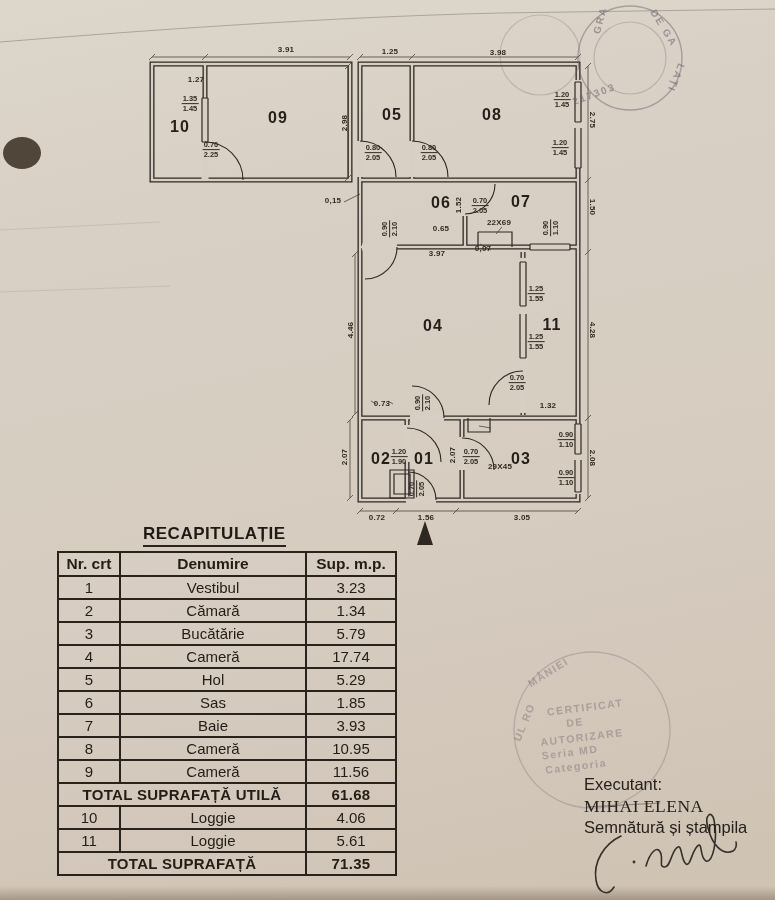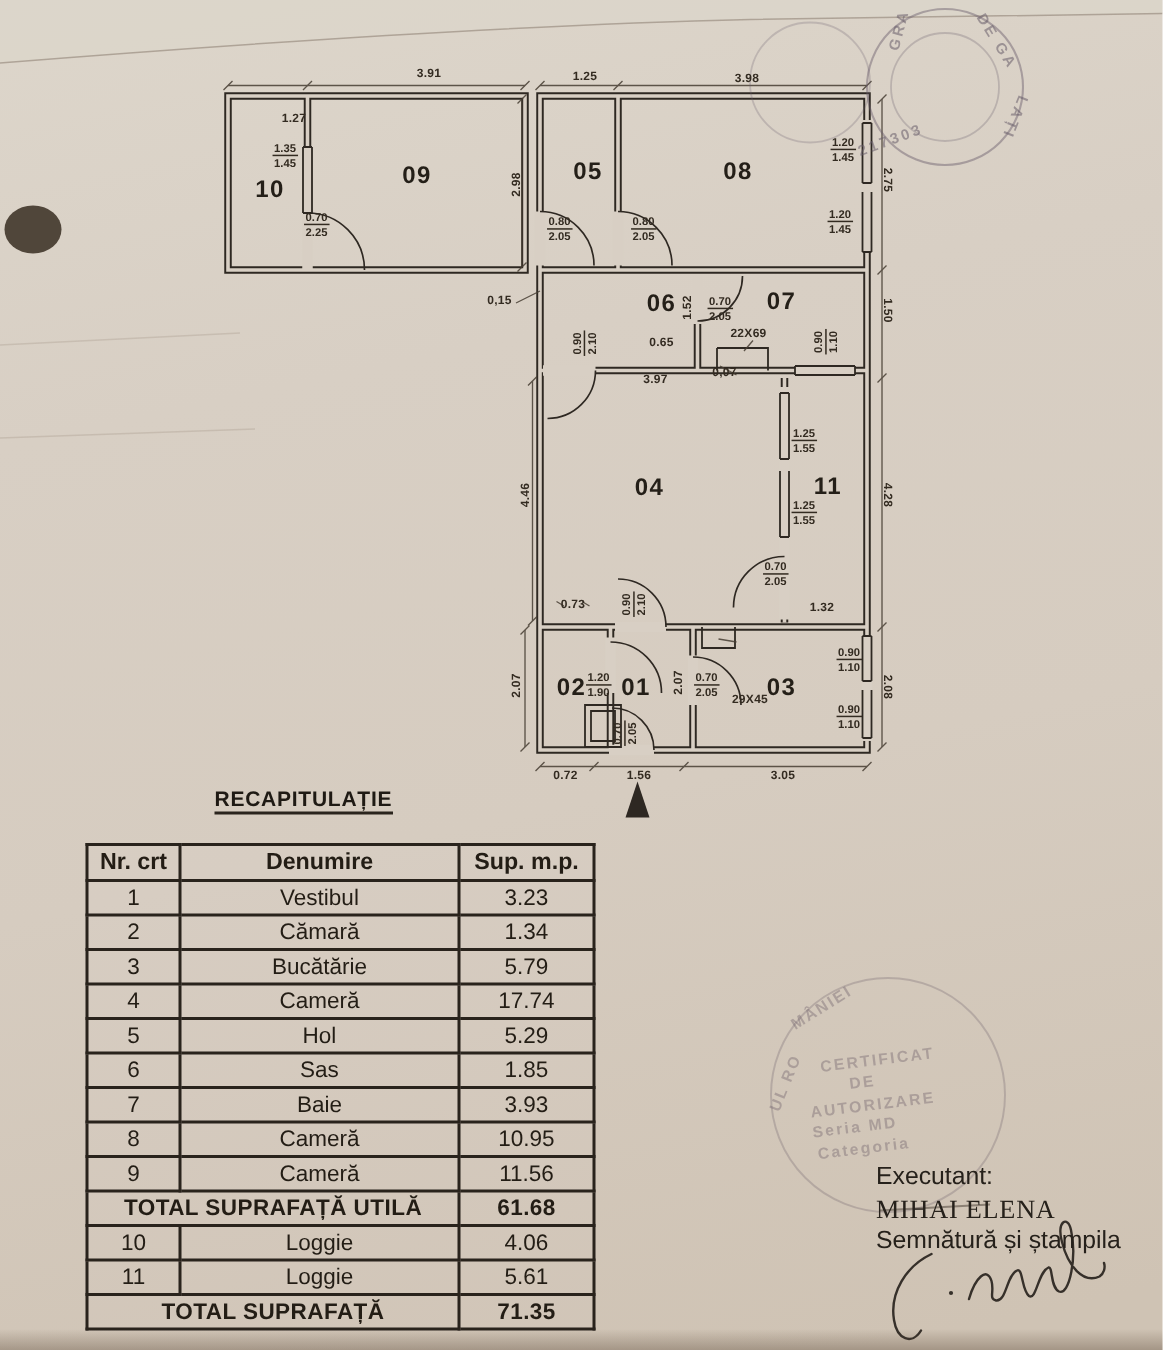--- a/index.html
+++ b/index.html
@@ -9,23 +9,23 @@
   #lineart{position:absolute;left:0;top:0;}
   #plan-overlay,#stamp-layer{position:absolute;left:0;top:0;width:775px;height:900px;pointer-events:none;}
   .room-label{position:absolute;font-weight:700;font-size:16px;color:#241f18;letter-spacing:1px;white-space:nowrap;}
   .dim-label{position:absolute;font-size:8px;font-weight:700;color:#332b21;white-space:nowrap;letter-spacing:.2px;}
   .frac{position:absolute;font-size:7.5px;font-weight:700;color:#332b21;text-align:center;line-height:1.25;}
   .frac .num{border-bottom:1px solid #332b21;padding:0 1px;white-space:nowrap;}
   .frac .den{white-space:nowrap;}
   .stamp-frag-top{position:absolute;font-size:10px;font-weight:700;letter-spacing:2px;color:rgba(104,92,106,.55);white-space:nowrap;}
   .stamp-frag-bottom{position:absolute;font-size:10.5px;font-weight:700;letter-spacing:1.5px;color:rgba(112,98,108,.40);white-space:nowrap;}
   .table-wrap{position:absolute;left:57px;top:524px;width:338px;color:#231d15;}
-  .recap-title{position:absolute;left:86px;top:0;font-size:14px;font-weight:700;letter-spacing:.5px;
+  .recap-title{position:absolute;left:86px;top:0;font-size:17px;font-weight:700;letter-spacing:.5px;
     color:#1f1a14;border-bottom:2px solid #2a241d;padding-bottom:1px;}
-  .recap-table{border-collapse:collapse;margin-top:38px;width:338px;table-layout:fixed;
+  .recap-table{border-collapse:collapse;margin-top:27px;width:338px;table-layout:fixed;
     border:2.5px solid #29231c;background:rgba(255,255,255,.03);}
   .recap-table col.c1{width:62px}.recap-table col.c2{width:186px}.recap-table col.c3{width:90px}
   .recap-table th,.recap-table td{border:2px solid #29231c;text-align:center;font-size:15px;
     color:#231d15;padding:0;height:21px;line-height:20px;overflow:hidden;}
   .recap-table th{font-weight:700;height:22px;font-size:15.5px;}
   .total-label,.total-val{font-weight:700;letter-spacing:.3px;}
   .exec{position:absolute;left:584px;top:774px;color:#26211b;font-size:16.5px;line-height:21.5px;white-space:nowrap;}
   .exec .name{font-family:"Liberation Serif",serif;font-size:17.5px;letter-spacing:.5px;}
   .bottom-shade{position:absolute;left:0;bottom:0;width:775px;height:14px;
     background:linear-gradient(rgba(0,0,0,0),rgba(84,65,48,.35));}

